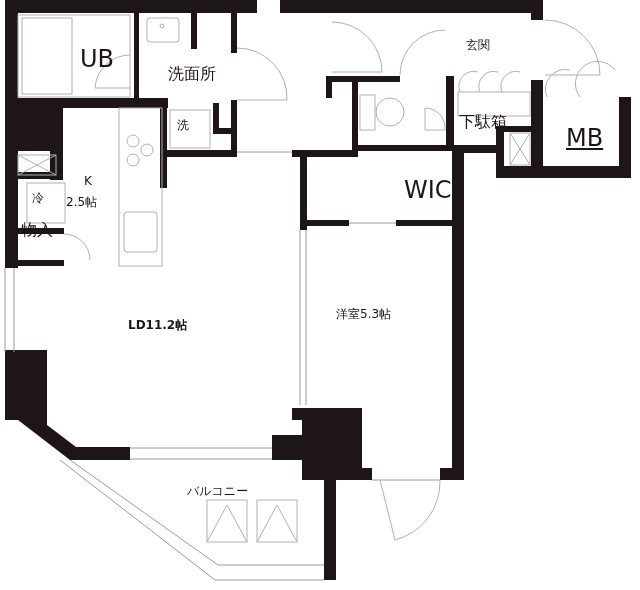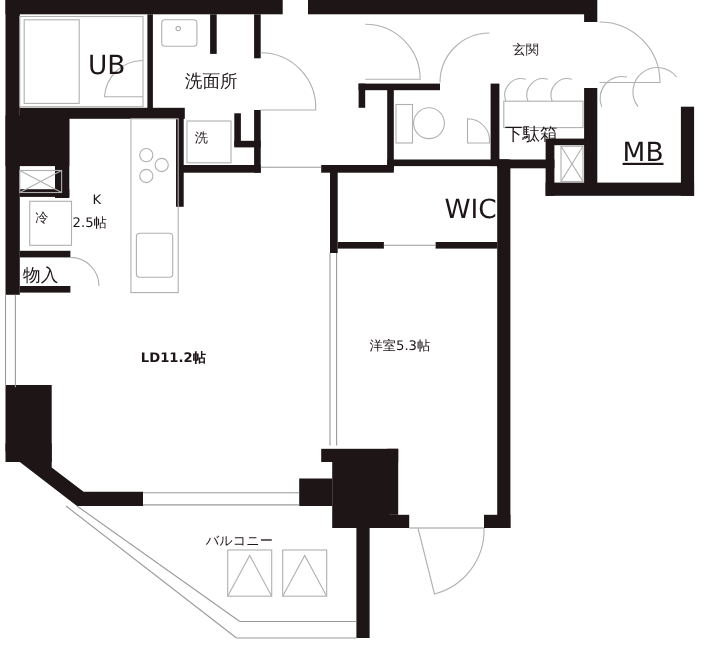--- a/index.html
+++ b/index.html
@@ -135,16 +135,16 @@
 <div class="label lg" style="left:80px;top:45px;">UB</div>
 <div class="label sm" style="left:168px;top:64px;">洗面所</div>
 <div class="label md" style="left:177px;top:117px;">洗</div>
 <div class="label md" style="left:466px;top:37px;">玄関</div>
 <div class="label sm" style="left:459px;top:112px;">下駄箱</div>
 <div class="label lg" style="left:566px;top:124px;text-decoration:underline;">MB</div>
 <div class="label lg" style="left:364px;top:176px;margin-left:40px;">WIC</div>
 <div class="label md c" style="left:84px;top:174px;">K</div>
 <div class="label md" style="left:66px;top:194px;">2.5帖</div>
 <div class="label md" style="left:32px;top:190px;">冷</div>
-<div class="label sm" style="left:21px;top:240px;">物入</div>
+<div class="label sm" style="left:21px;top:220px;">物入</div>
 <div class="label md" style="left:128px;top:317px;font-weight:bold;">LD11.2帖</div>
 <div class="label md" style="left:336px;top:306px;">洋室5.3帖</div>
 <div class="label md" style="left:187px;top:483px;">バルコニー</div>
 
 </body></html>

